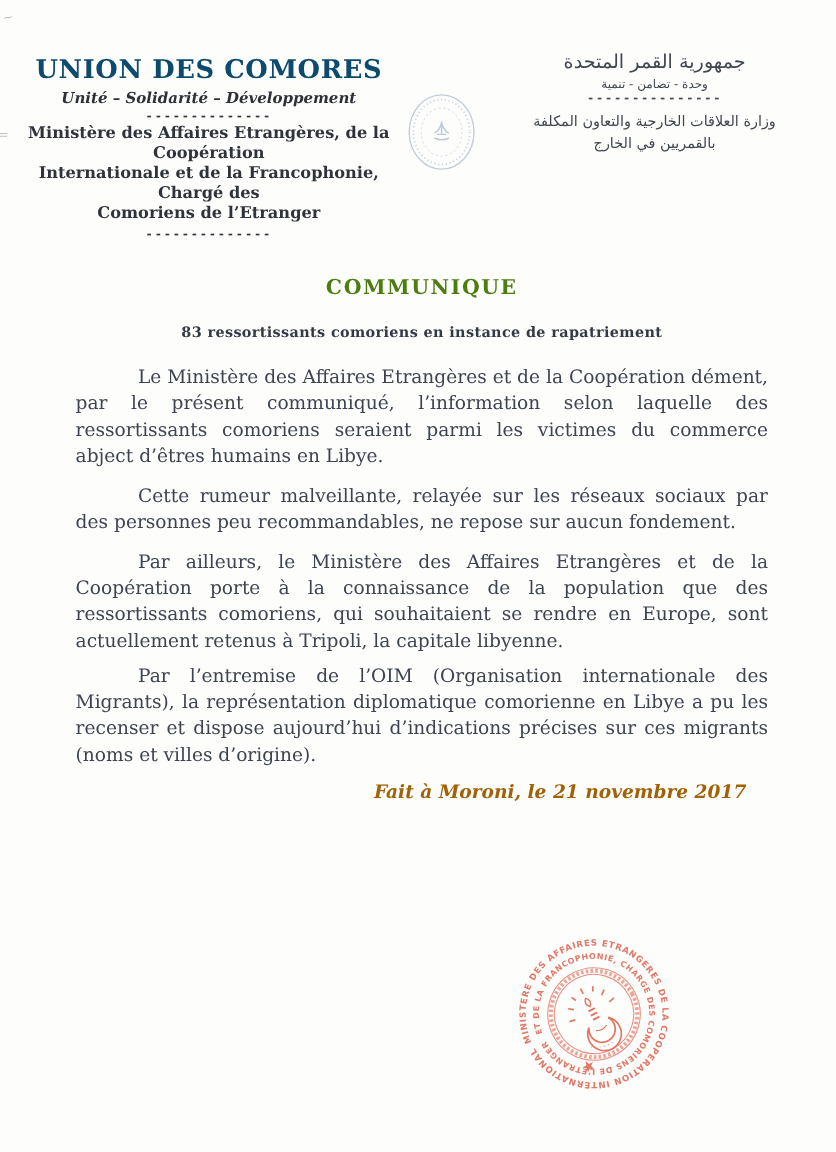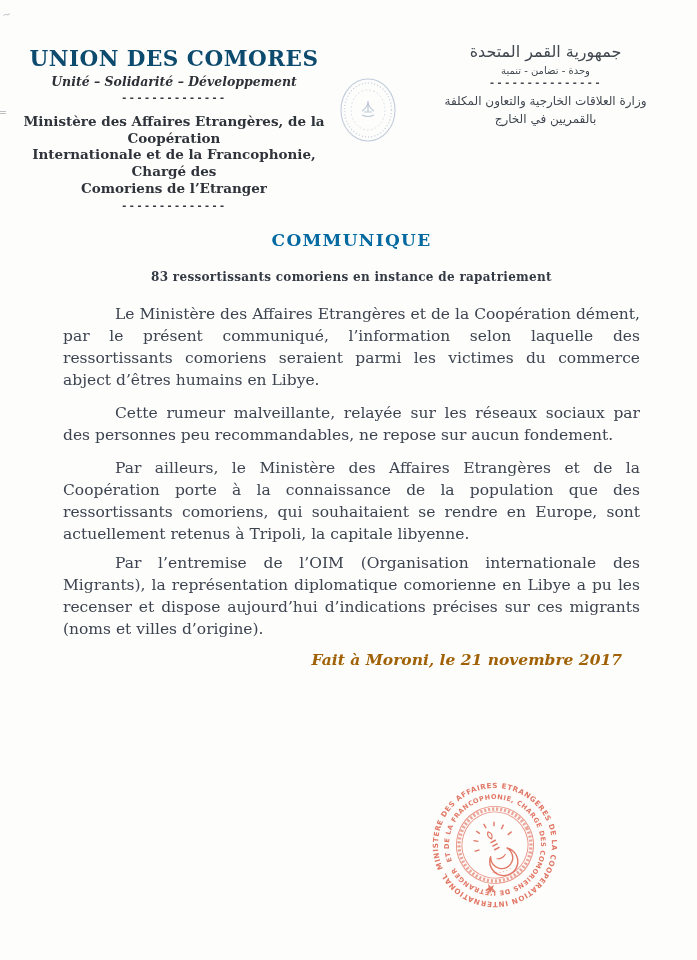--- a/index.html
+++ b/index.html
@@ -25,37 +25,37 @@
     color:#0c4a6e;white-space:nowrap;
   }
   .motto{font-size:12.5px;font-weight:bold;font-style:italic;margin-top:3px;}
   .dashes{
     font-size:10px;font-weight:bold;letter-spacing:1.5px;
     margin-top:5px;line-height:8px;color:#34383e;
     font-family:"DejaVu Sans Mono", monospace;
   }
   .ministry{
     font-size:13.5px;font-weight:bold;line-height:1.24;
-    margin-top:11px;color:#2f333a;
+    margin-top:1px;color:#2f333a;
   }
   .hdr-seal{position:absolute;left:338px;top:76px;width:60px;height:68px;}
   .hdr-right{
     position:absolute;left:438px;top:42px;width:215px;
     text-align:center;color:#40474f;
     font-family:"DejaVu Sans", sans-serif;
   }
   .ar-country{font-size:16px;line-height:1.2;text-align:center;}
   .ar-motto{font-size:10px;margin-top:4px;}
   .hdr-right .dashes{margin-top:3px;color:#454b52;}
   .ar-ministry{font-size:12px;margin-top:6px;line-height:1.45;}
   
   .doc-main{position:absolute;left:63px;top:230px;width:577px;color:#3d4450;}
   .doc-title{
     margin:0;text-align:center;font-size:17px;font-weight:bold;
-    letter-spacing:1.3px;color:#0369a1;line-height:20px;
+    letter-spacing:1.3px;color:#4d7c0f;line-height:20px;
   }
   .doc-subtitle{
     margin:17px 0 0 0;text-align:center;font-size:12px;font-weight:bold;
     letter-spacing:.3px;color:#343a44;line-height:20px;
   }
   .paras{margin-top:16px;}
   .paras p{
     margin:0 0 11px 0;
     font-size:15.5px;line-height:22px;
     text-align:justify;text-indent:52px;

